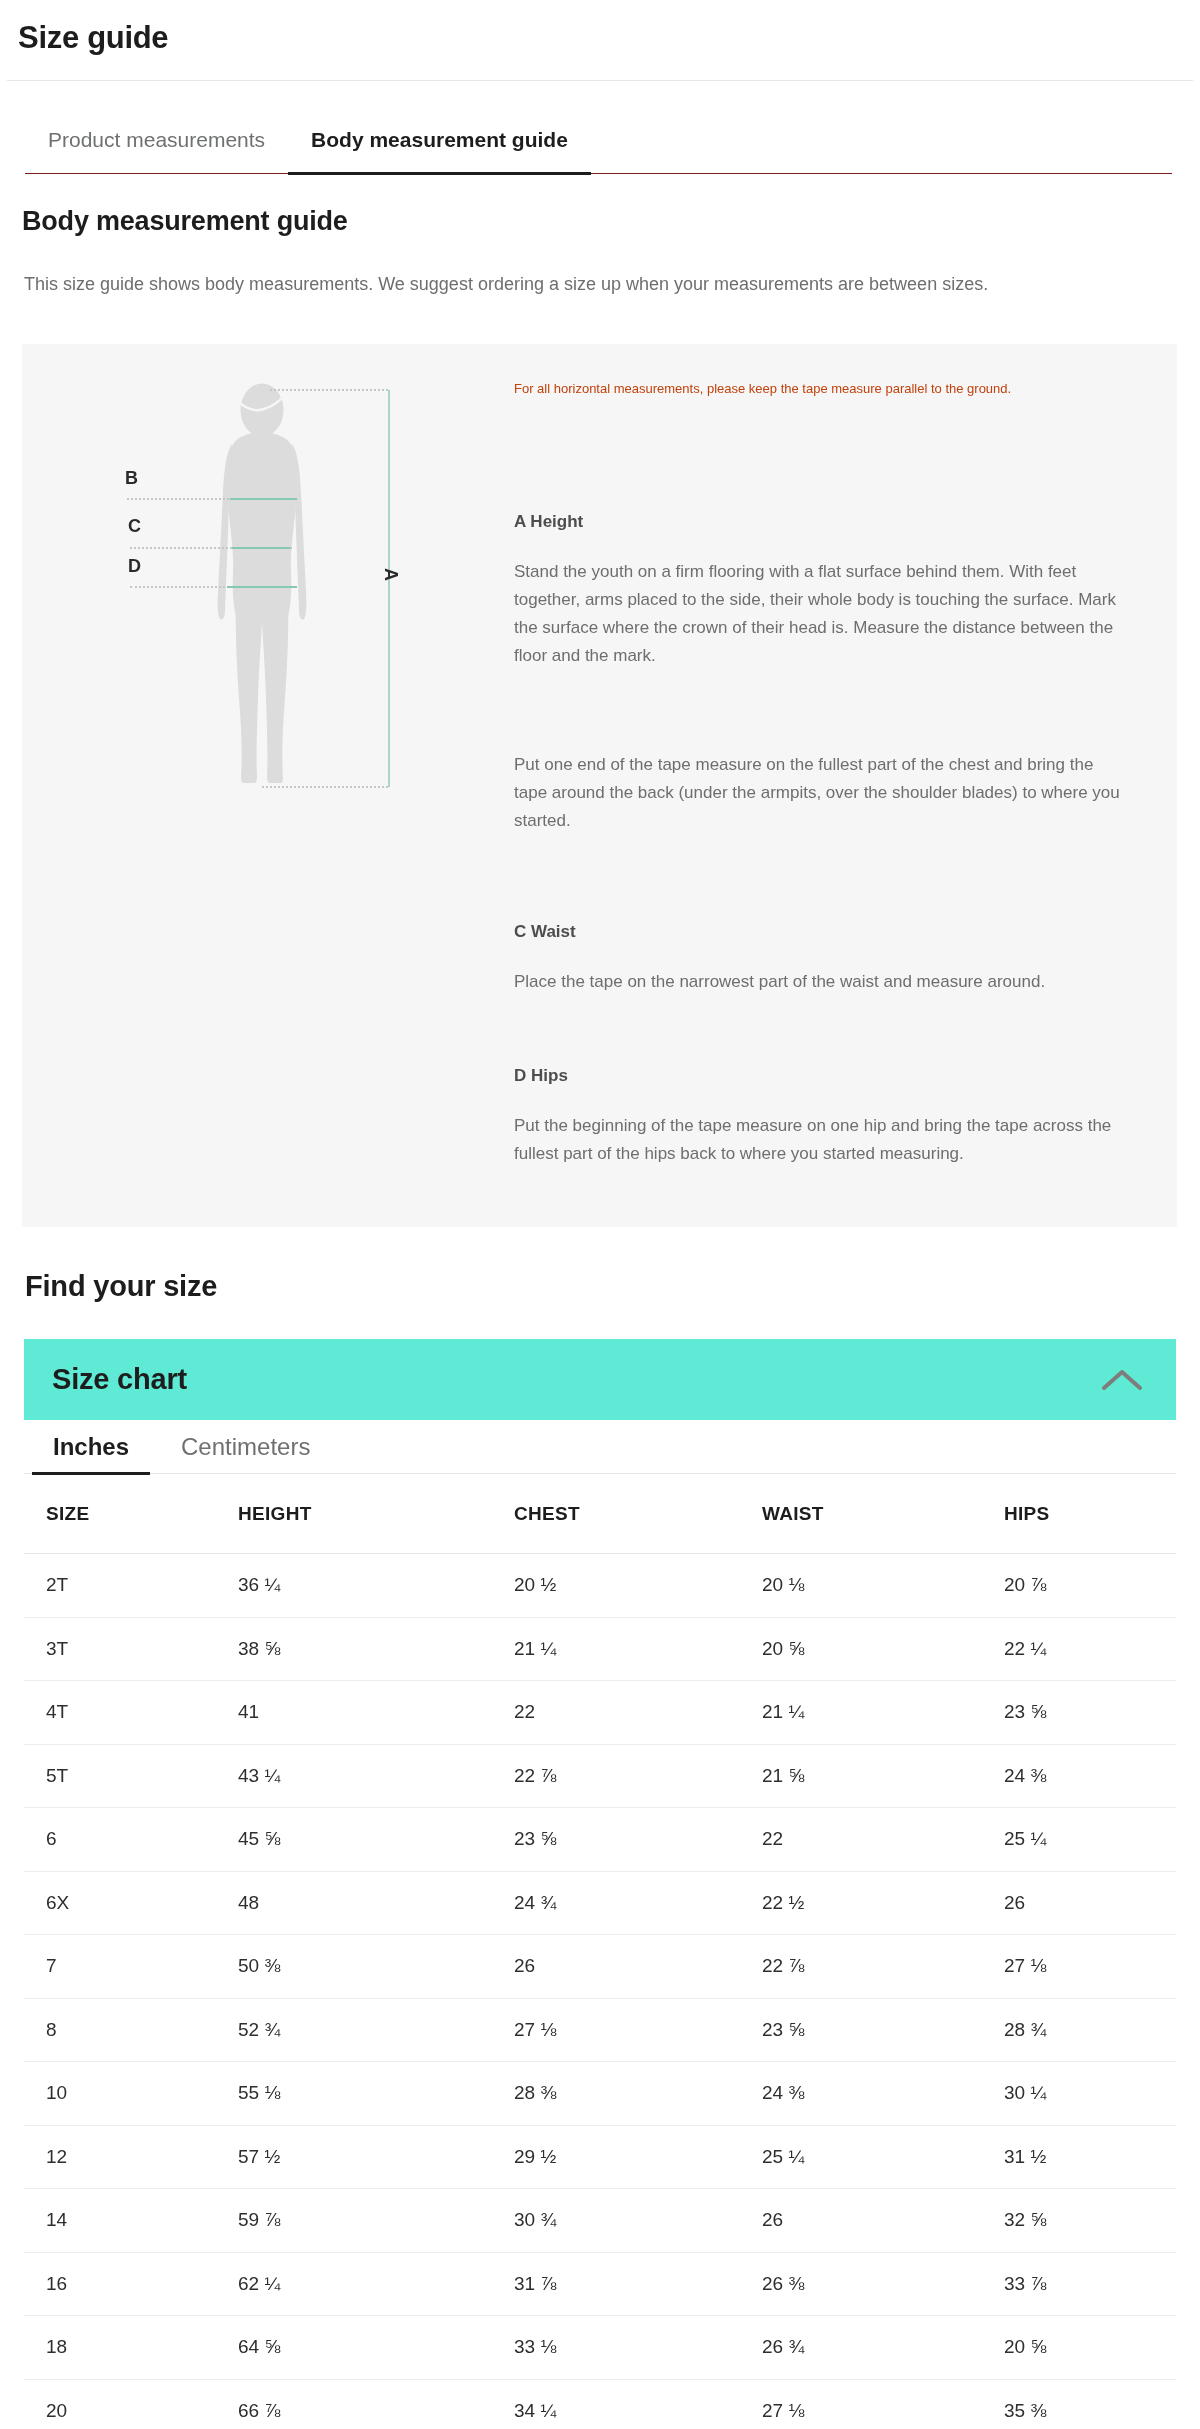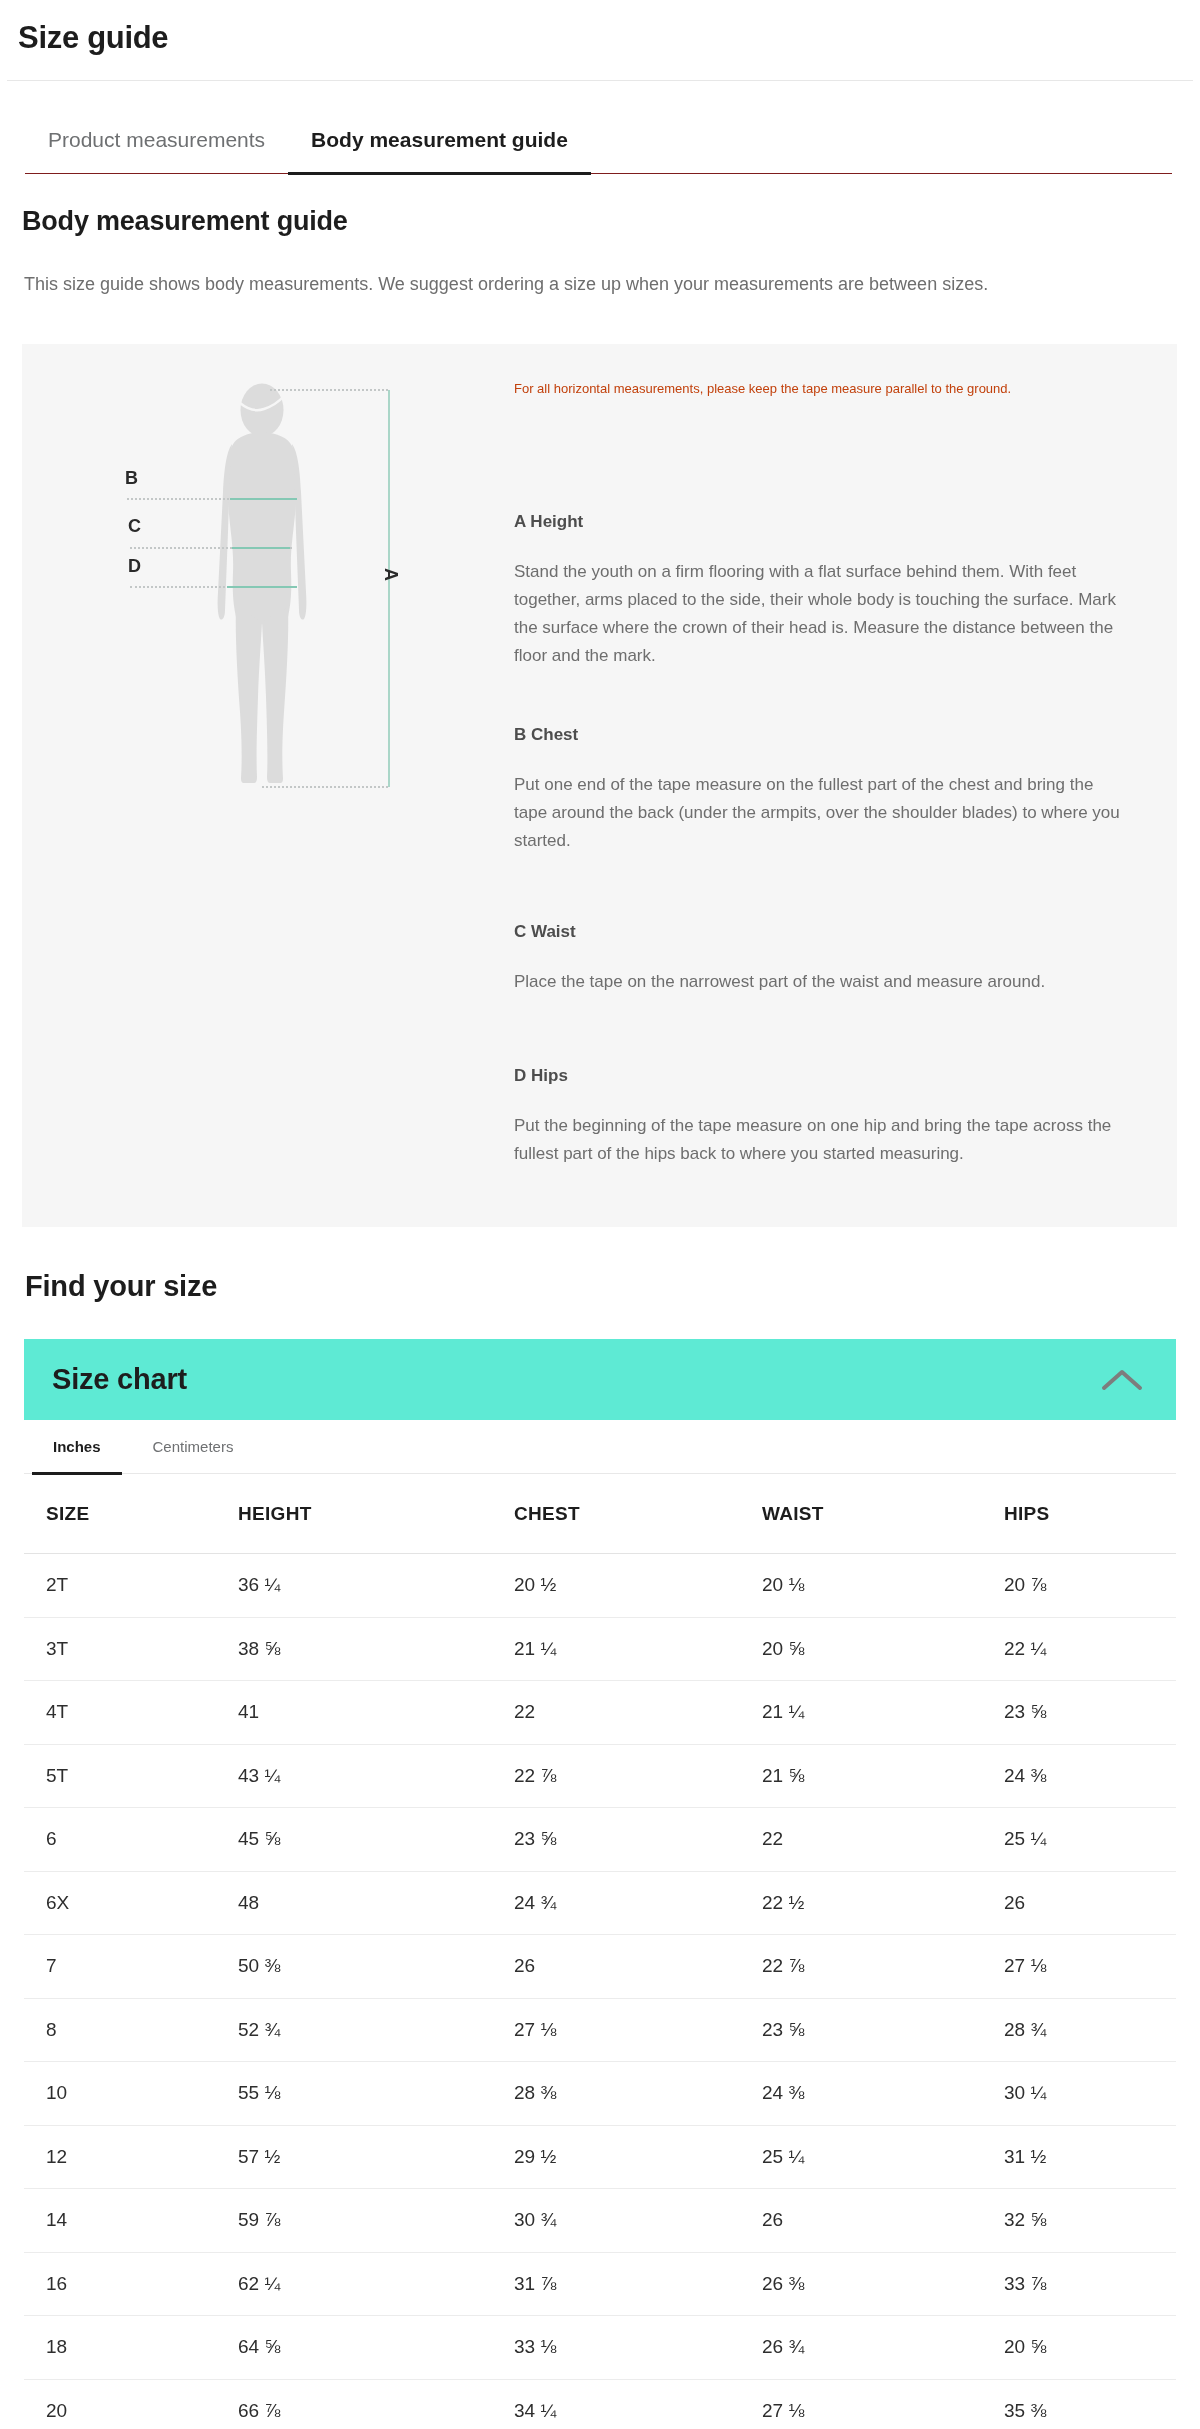--- a/index.html
+++ b/index.html
@@ -46,21 +46,21 @@
   .find-heading { left:25px; top:1270px; font-size:29px; font-weight:bold; letter-spacing:-0.2px; }
 
   .chart-bar { left:24px; top:1339px; width:1152px; height:81px; background:#5eead4;
                display:flex; align-items:center; }
   .chart-bar-title { margin-left:28px; font-size:29px; font-weight:bold; letter-spacing:-0.2px; }
   .chevron { position:absolute; right:32px; top:29px; width:44px; height:24px; cursor:pointer; }
 
   .unit-tabs { left:24px; top:1420px; width:1152px; height:54px; display:flex; gap:10px;
                border-bottom:1px solid #e8e8e8; padding-left:8px; }
   .unit-tab { position:relative; display:flex; align-items:center; padding:16px 21px;
-              font-size:15px; color:#6e7072; cursor:pointer; }
+              font-size:24px; color:#6e7072; cursor:pointer; }
   .unit-tab.active { color:#1d1d1d; font-weight:bold; }
   .unit-tab.active::after { content:""; position:absolute; left:0; right:0; bottom:-2px; height:3px; background:#1d1d1d; }
 
   
   .size-table { left:24px; top:1474px; width:1152px; }
   .thead, .trow { display:grid; grid-template-columns:192px 276px 248px 242px 1fr;
                   align-items:center; padding-left:22px; }
   .thead { height:80px; border-bottom:1px solid #e3e3e3; }
   .thead .tcell { font-size:19px; font-weight:bold; letter-spacing:0.3px; color:#1d1d1d; }
   .trow { height:63.5px; border-bottom:1px solid #ececec; }
@@ -112,21 +112,20 @@
   <div class="diag-label label-a" style="left:362px; top:220px;">A</div>
 
   <div class="panel-text">
     <p class="panel-note">For all horizontal measurements, please keep the tape measure parallel to the ground.</p>
 
     <div class="m-section sec-a">
       <h4>A Height</h4>
       <p>Stand the youth on a firm flooring with a flat surface behind them. With feet together, arms placed to the side, their whole body is touching the surface. Mark the surface where the crown of their head is. Measure the distance between the floor and the mark.</p>
     </div>
     <div class="m-section sec-b">
-      <h4>B Chest</h4>
       <p>Put one end of the tape measure on the fullest part of the chest and bring the tape around the back (under the armpits, over the shoulder blades) to where you started.</p>
     </div>
     <div class="m-section sec-c">
       <h4>C Waist</h4>
       <p>Place the tape on the narrowest part of the waist and measure around.</p>
     </div>
     <div class="m-section sec-d">
       <h4>D Hips</h4>
       <p>Put the beginning of the tape measure on one hip and bring the tape across the fullest part of the hips back to where you started measuring.</p>
     </div>

